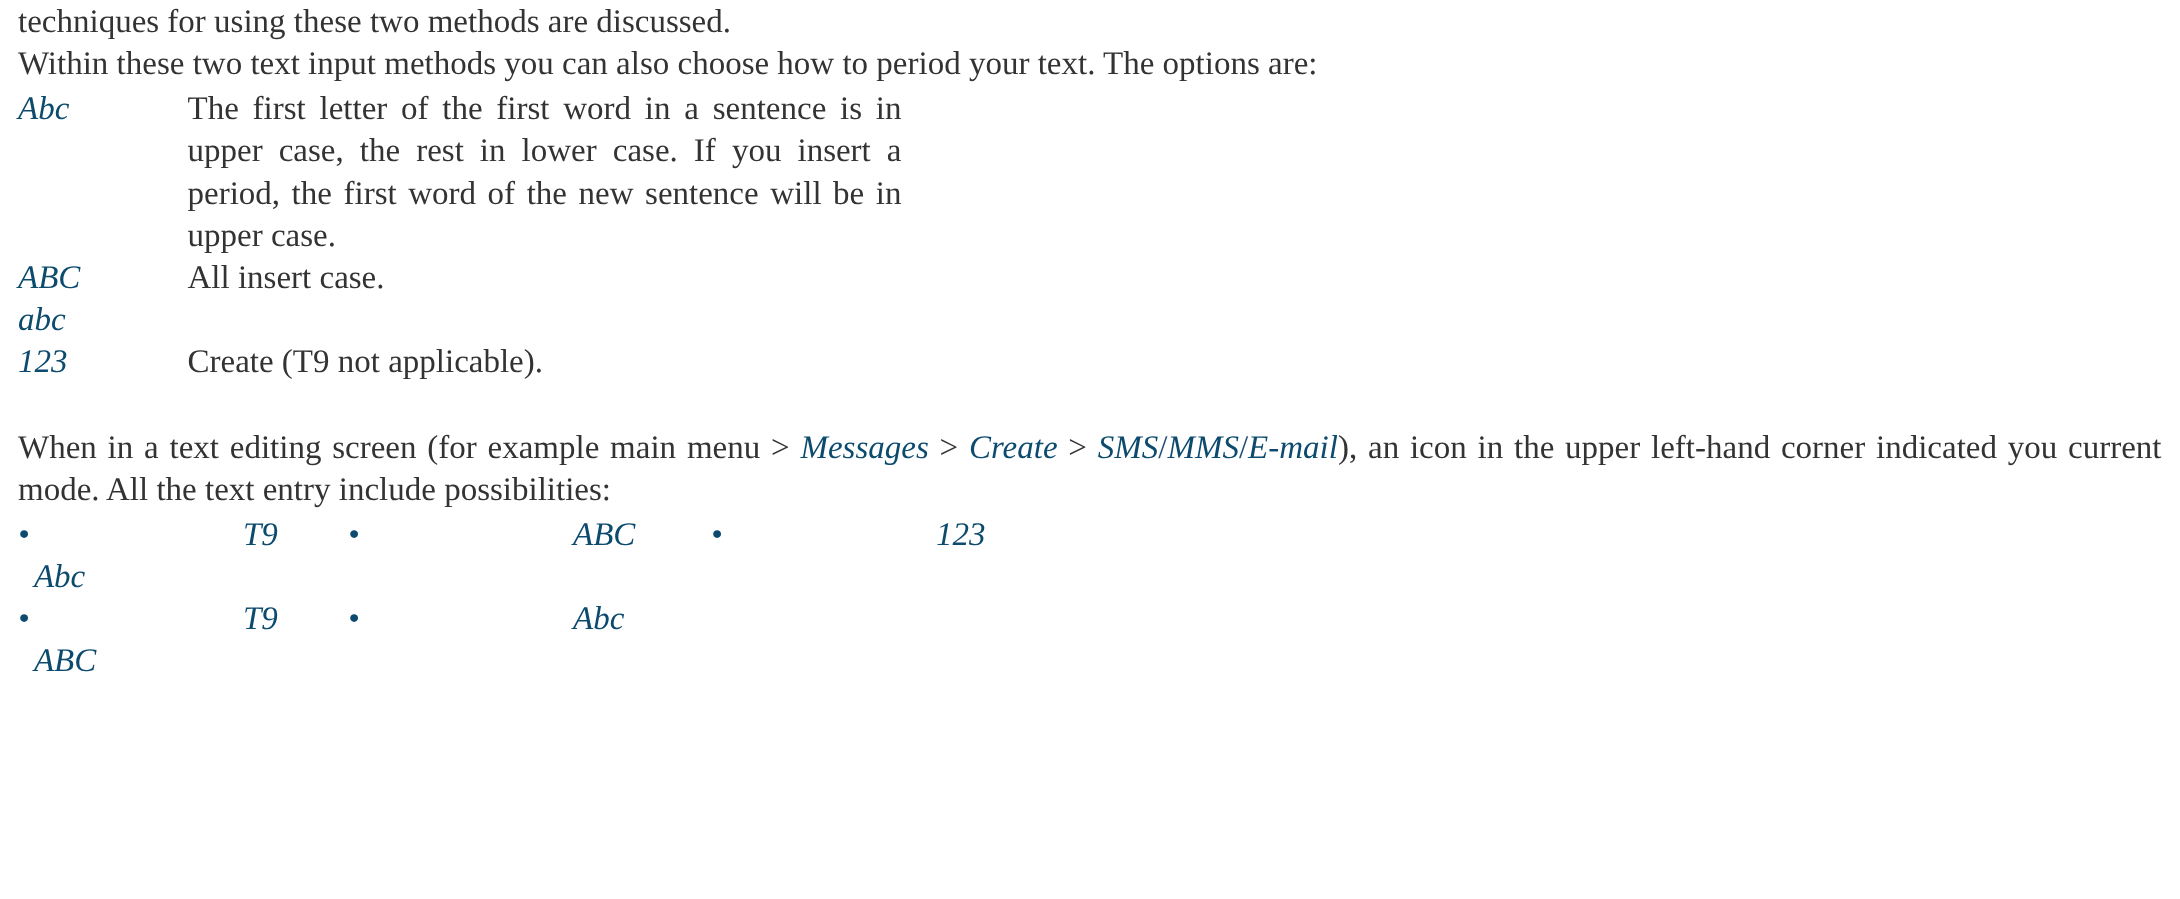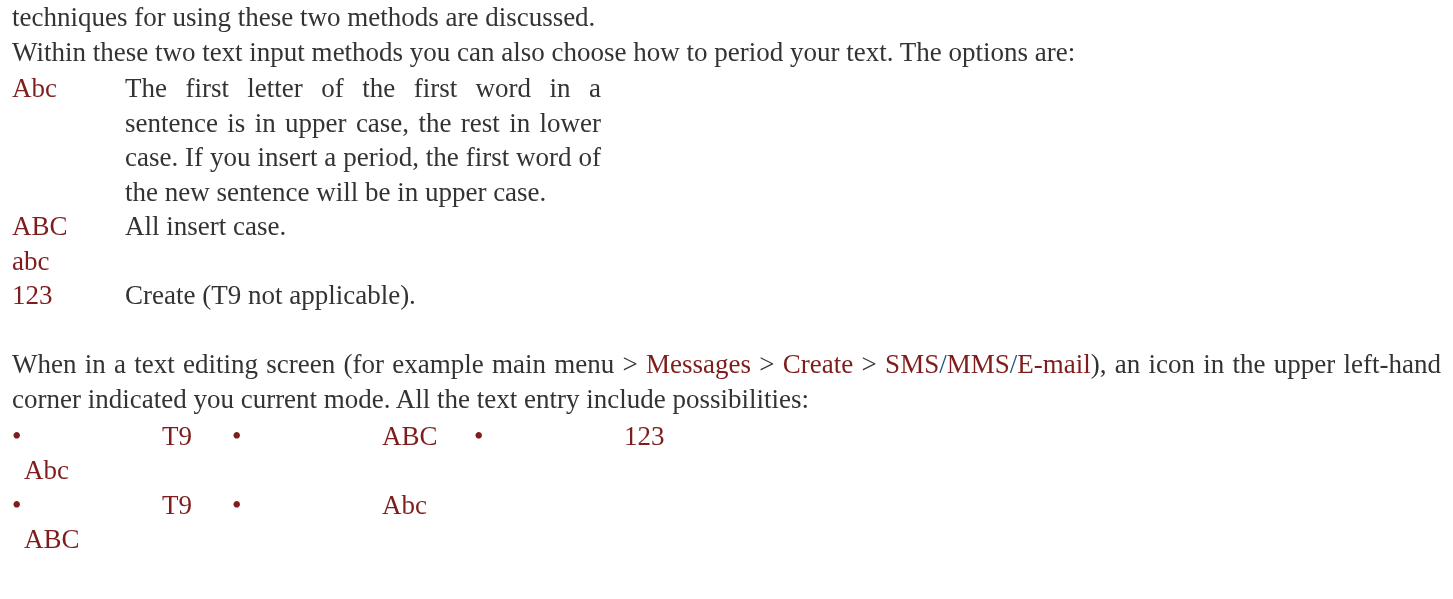--- a/index.html
+++ b/index.html
@@ -6,21 +6,21 @@
     margin: 0;
     padding: 0;
     background: #ffffff;
   }
   .page {
     width: 1453px;
     min-height: 599px;
     padding: 0 12px 8px 12px;
     box-sizing: border-box;
     font-family: "Times New Roman", Times, serif;
-    font-size: 27px;
+    font-size: 22px;
     line-height: 1.28;
     color: #333333;
   }
   .p {
     margin: 0;
   }
   .justify {
     text-align: justify;
     text-justify: inter-word;
   }
@@ -32,21 +32,22 @@
   }
   .def-term {
     flex: 0 0 88px;
   }
   .def-desc {
     flex: 1 1 auto;
     max-width: 476px;
     margin-left: 25px;
   }
   .accent-ital {
-    color: #7f1d1d;
+    color: #0c4a6e;
+    font-style: italic;
   }
   .accent {
     color: #1f4e79;
   }
   .modes {
     margin-top: 2px;
   }
   .mode-line {
     display: flex;
   }

